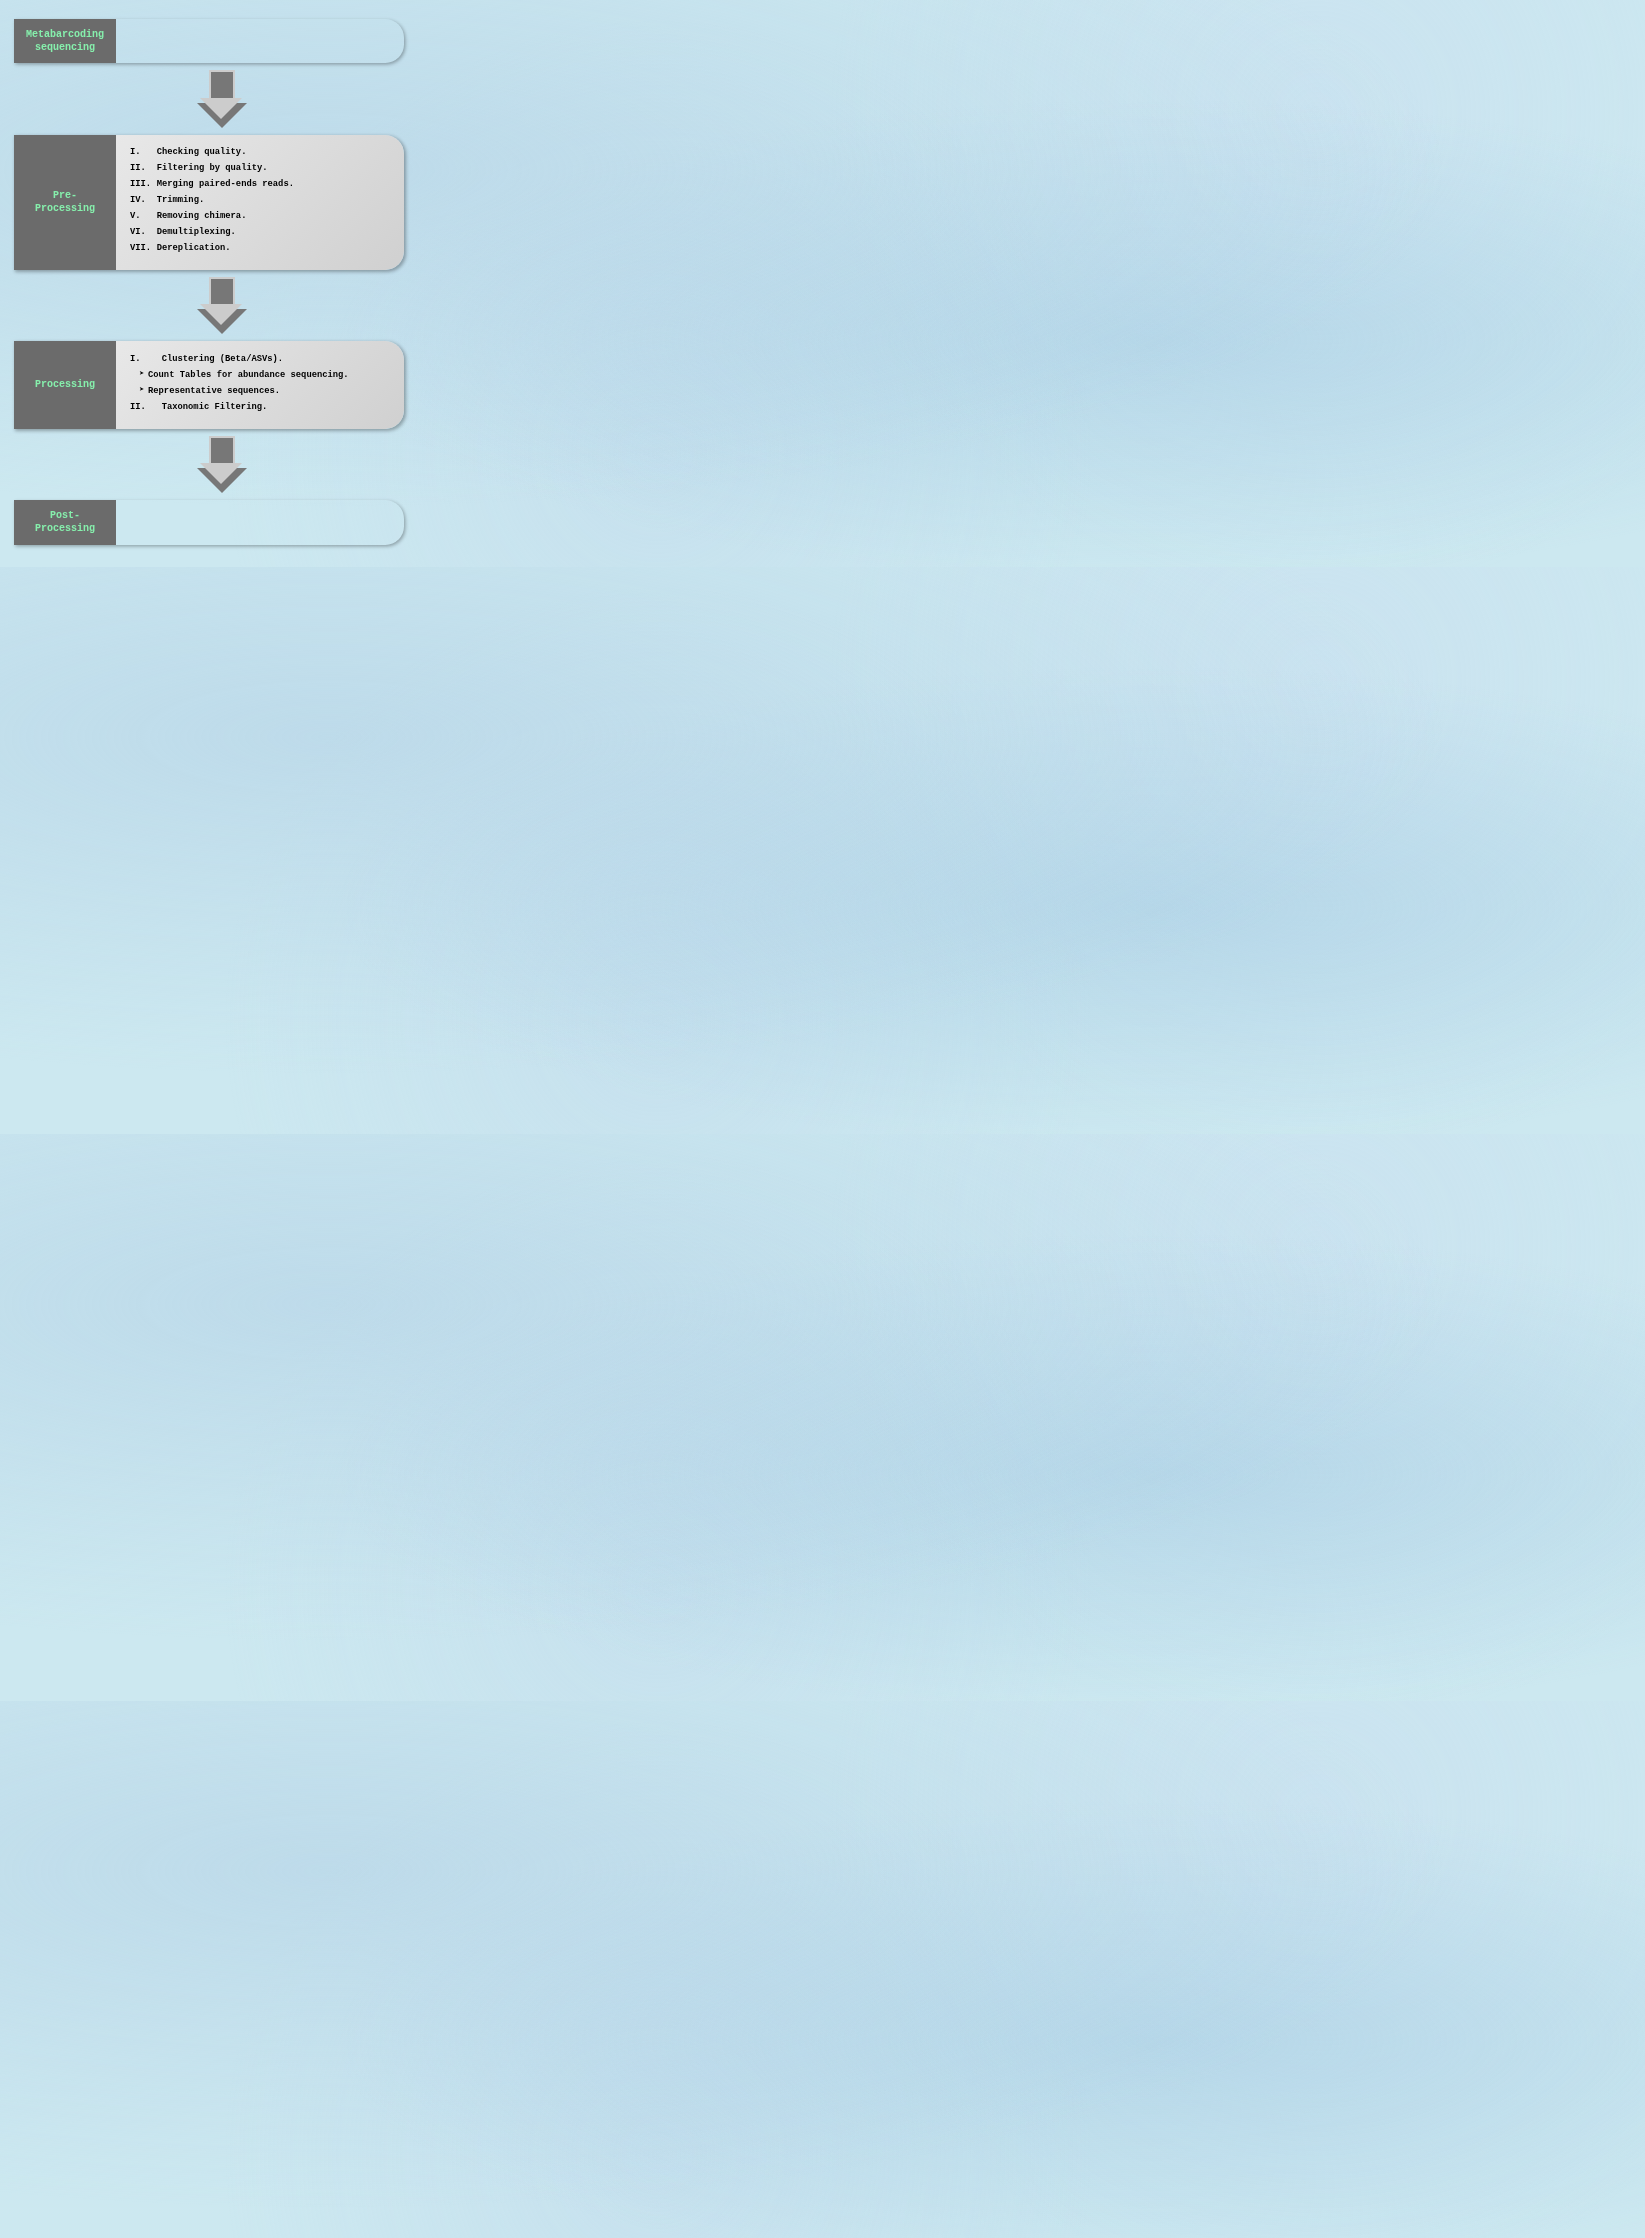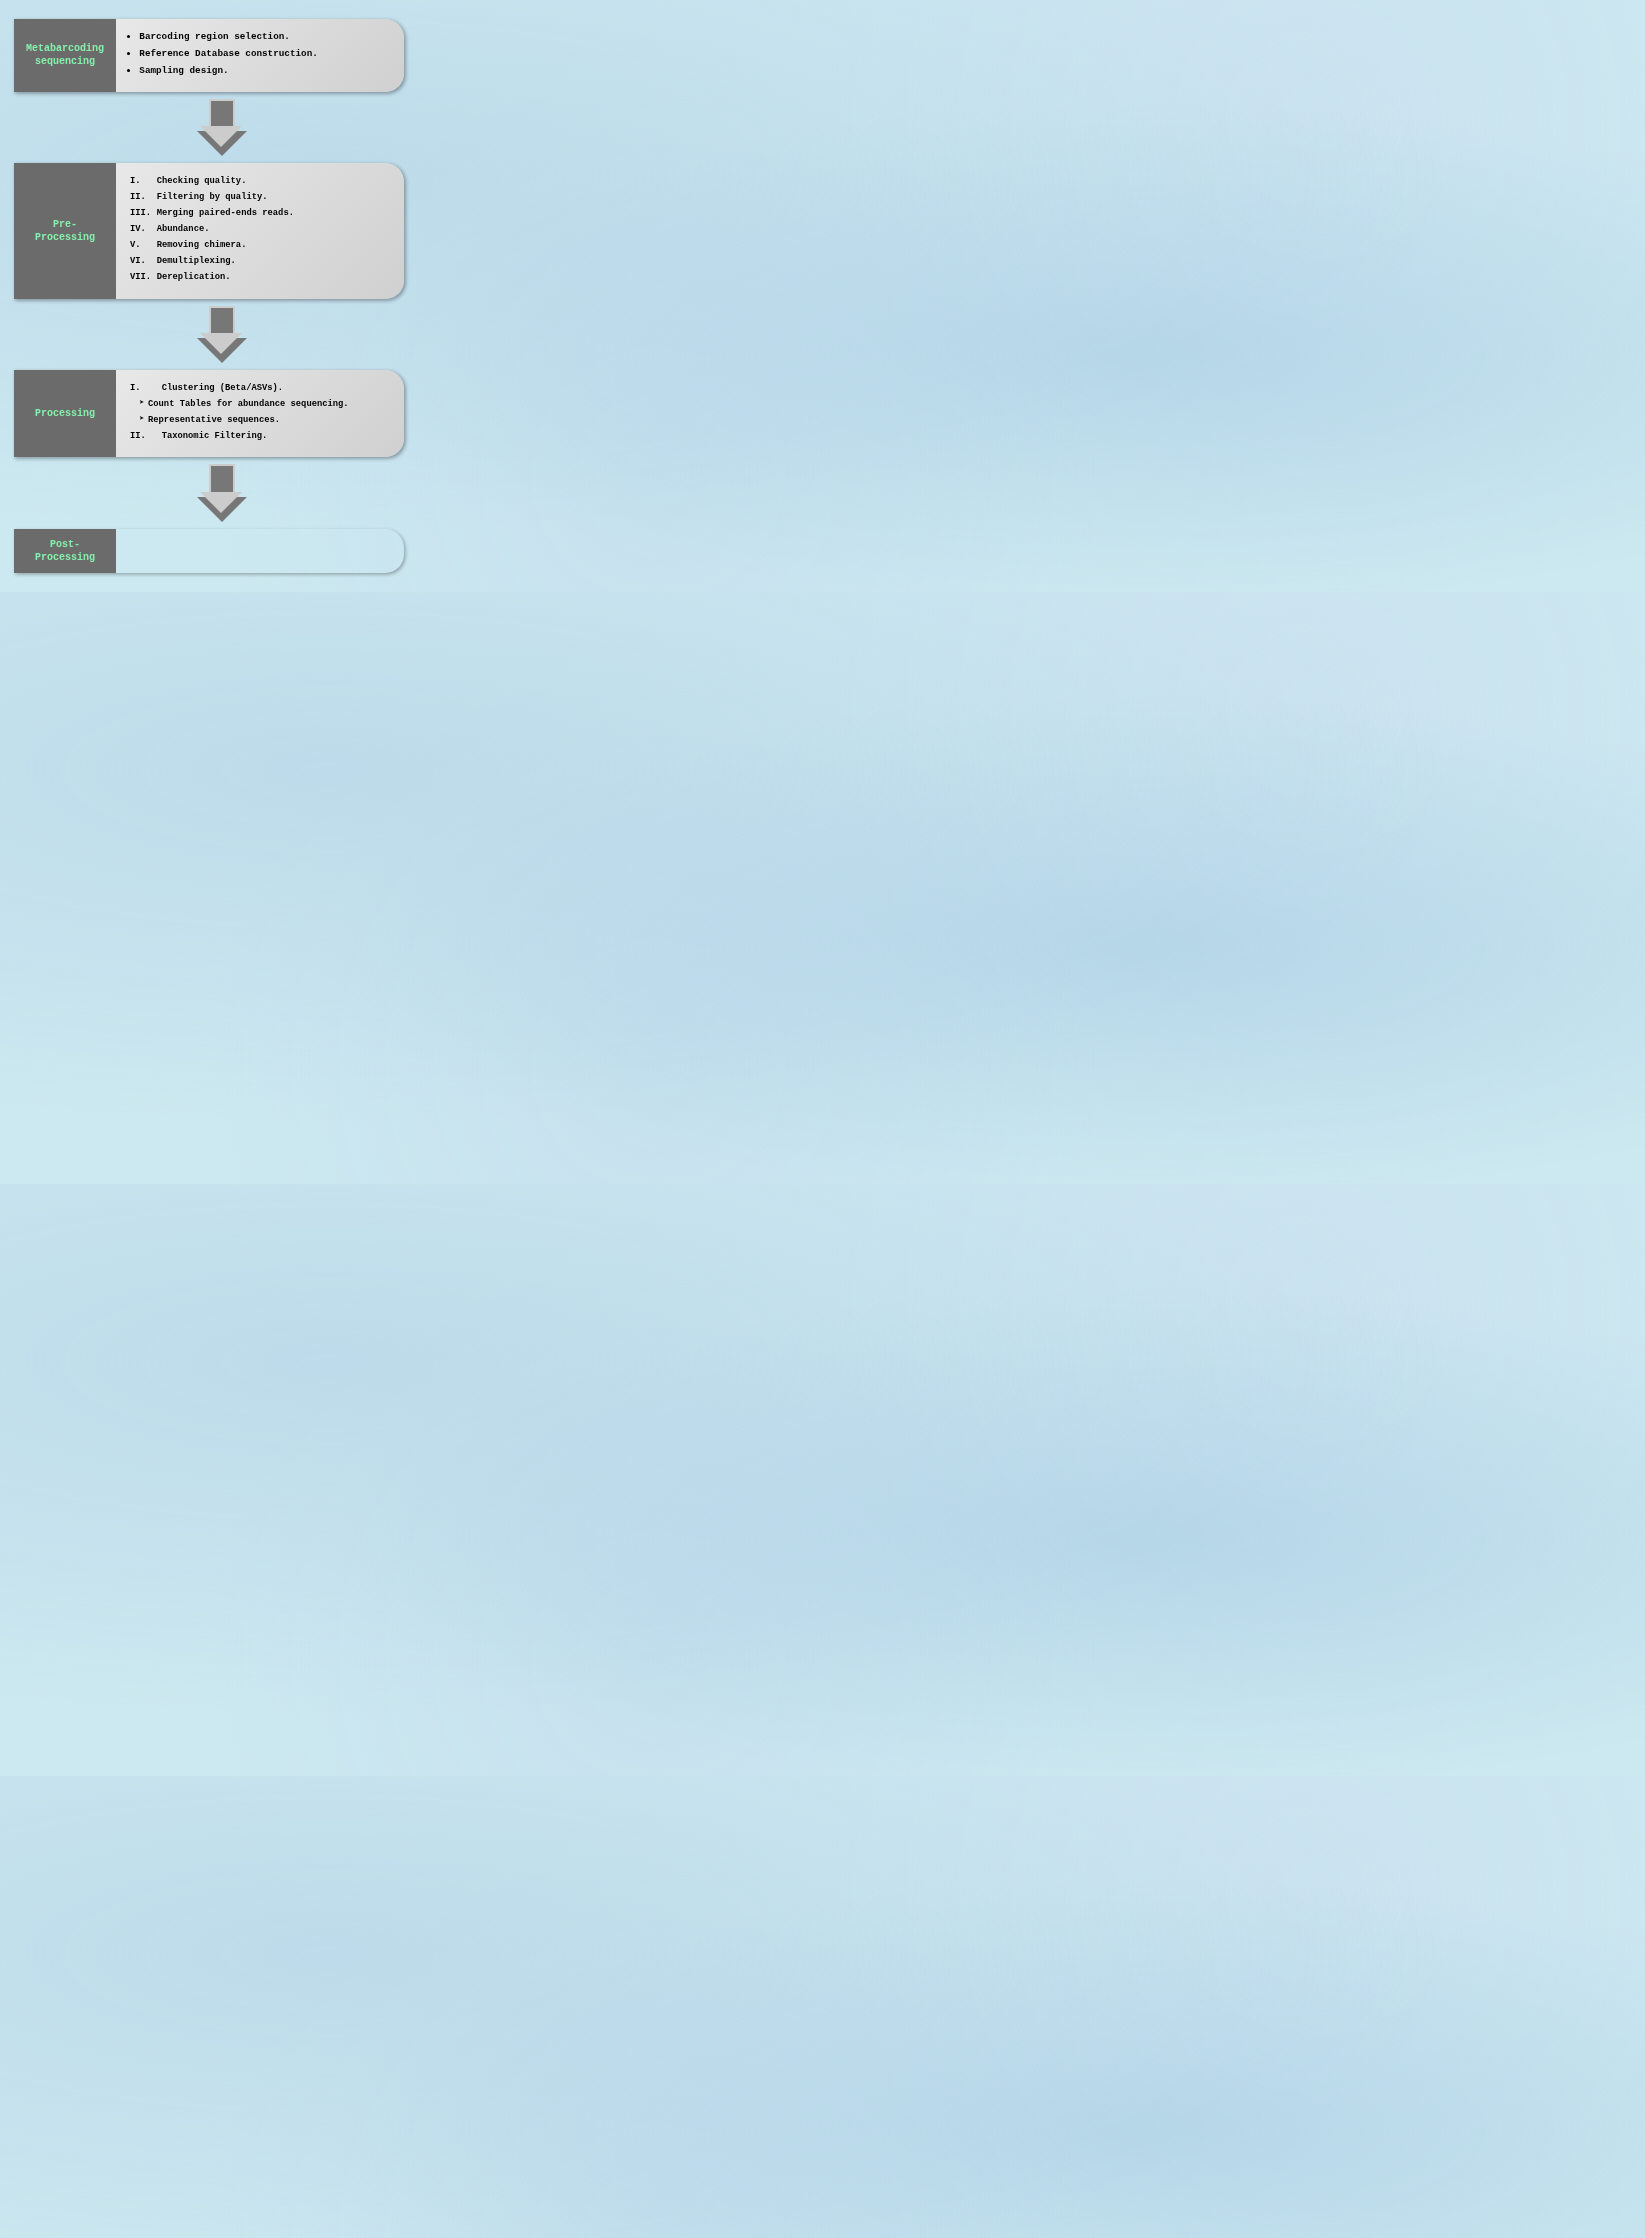--- a/index.html
+++ b/index.html
@@ -147,27 +147,20 @@
       border-top: 21.4px solid #ccc;
     }
   </style>
 </head>
 <body>
 
 <div class="pipeline-container">
 
   <div class="pipeline-step">
     <div class="step-label">Metabarcoding<br>sequencing</div>
-    <div class="step-content">
-      <ul>
-        <li>Barcoding region selection.</li>
-        <li>Reference Database construction.</li>
-        <li>Sampling design.</li>
-      </ul>
-    </div>
   </div>
 
   <div class="arrow-wrapper">
     <div class="big-arrow">
       <div class="shaft"></div>
       <div class="head"></div>
     </div>
   </div>
 
   <div class="pipeline-step">
@@ -181,21 +174,21 @@
         <div class="ordered-item">
           <span class="item-num">II.</span>
           <span>Filtering by quality.</span>
         </div>
         <div class="ordered-item">
           <span class="item-num">III.</span>
           <span>Merging paired-ends reads.</span>
         </div>
         <div class="ordered-item">
           <span class="item-num">IV.</span>
-          <span>Abundance.</span>
+          <span>Trimming.</span>
         </div>
         <div class="ordered-item">
           <span class="item-num">V.</span>
           <span>Removing chimera.</span>
         </div>
         <div class="ordered-item">
           <span class="item-num">VI.</span>
           <span>Demultiplexing.</span>
         </div>
         <div class="ordered-item">

